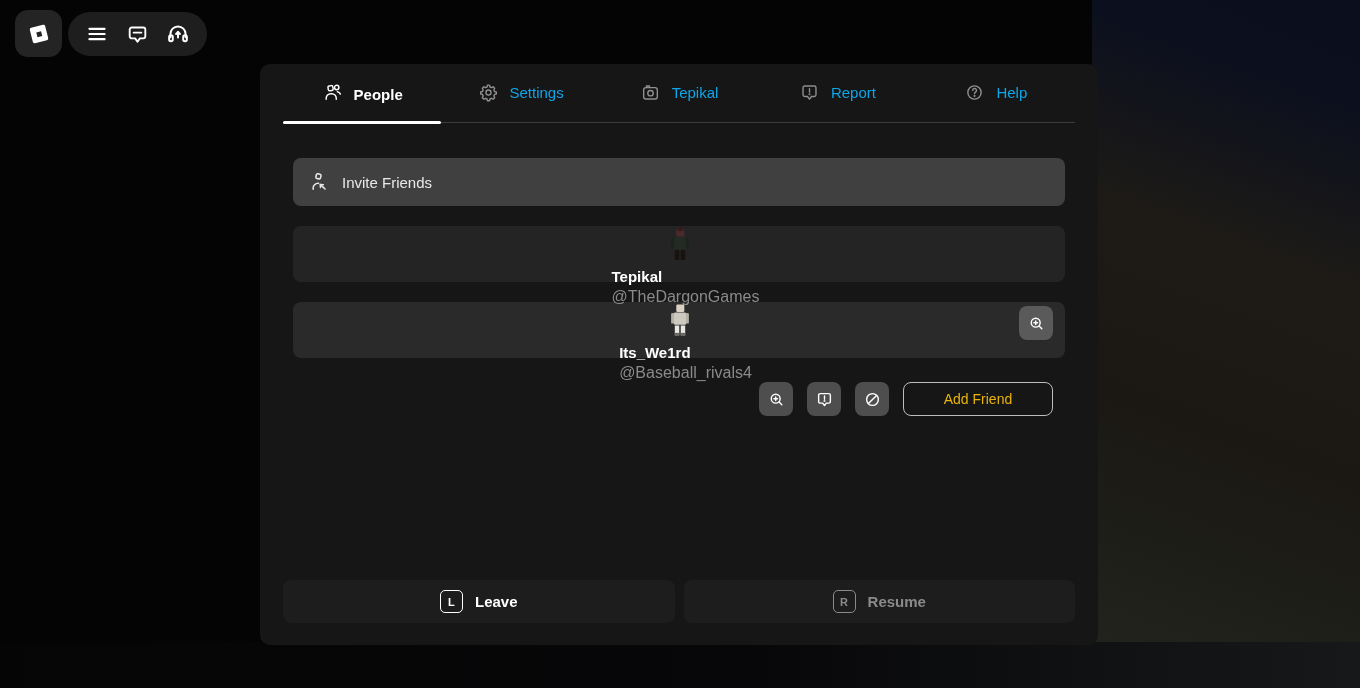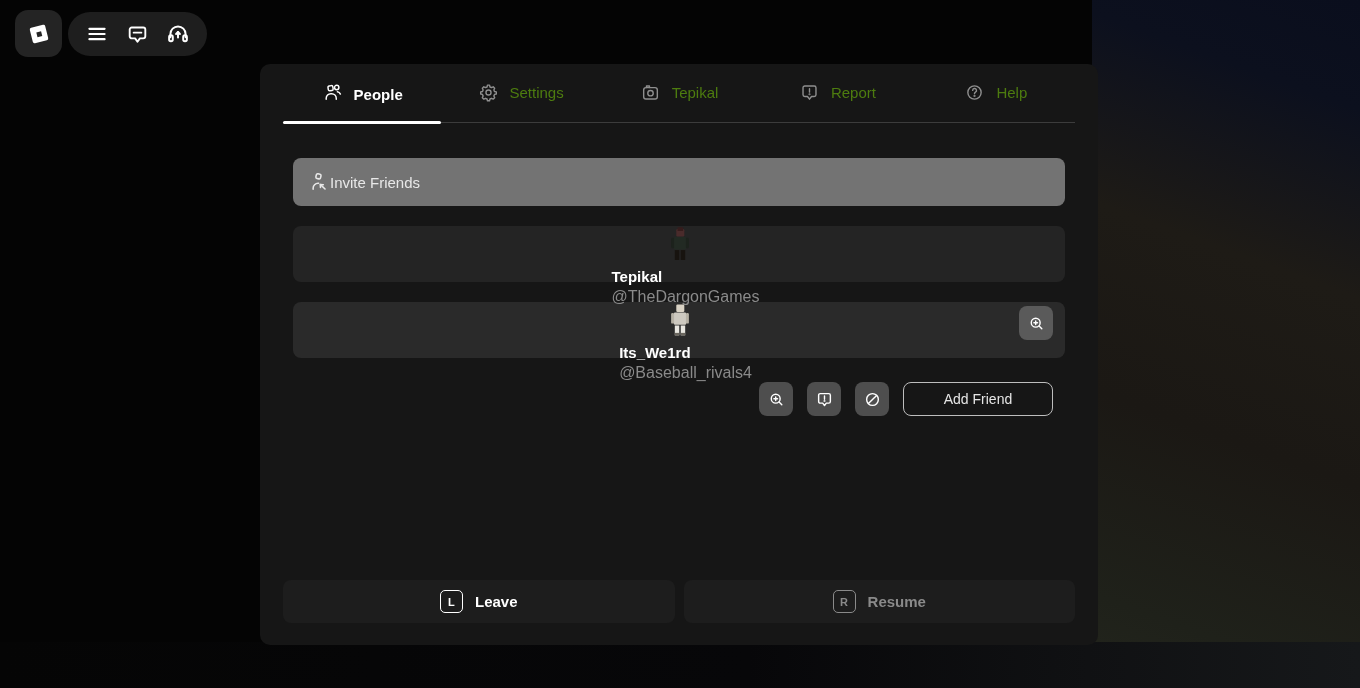--- a/index.html
+++ b/index.html
@@ -20,48 +20,48 @@
     background:#1e1e1e; border-radius:22px; display:flex; align-items:center; justify-content:space-evenly; padding:0 6px; }
   .pill-btn { width:36px; height:36px; display:flex; align-items:center; justify-content:center;
     background:transparent; border:none; color:#fff; cursor:pointer; }
 
   
   .panel { position:absolute; left:260px; top:64px; width:838px; height:581px;
     background:#161616; border-radius:10px; display:flex; flex-direction:column; }
 
   .tabs { display:flex; padding:0 23px; height:57px; align-items:center; }
   .tab { flex:1; display:flex; align-items:center; justify-content:center; gap:11px;
-    background:transparent; border:none; color:#4d7c0f; font-size:15px; font-family:inherit; cursor:pointer; }
+    background:transparent; border:none; color:#0ea5e9; font-size:15px; font-family:inherit; cursor:pointer; }
   .tab.active { color:#ffffff; font-weight:600;align-items:flex-end; }
   .tab .ticon { display:flex; }
 
   .tabline { margin:0 23px; position:relative; height:3px; }
   .tabline::before { content:''; position:absolute; left:0; right:0; top:1px; height:1px; background:#3c3c3c; }
   .tabline::after { content:''; position:absolute; left:0; top:0; width:20%; height:3px; background:#fff; border-radius:2px; }
 
   .content { padding:34px 33px 0; }
 
-  .invite-row { height:48px; background:#737373; border-radius:8px; width:100%;
-    display:flex; align-items:center; padding:0 15px; border:none; color:#e8e8e8;
+  .invite-row { height:48px; background:#404040; border-radius:8px; width:100%;
+    display:flex; align-items:center; gap:12px; padding:0 15px; border:none; color:#e8e8e8;
     font-size:15px; font-family:inherit; cursor:pointer; }
 
   .player-row { margin-top:20px; height:56px; border-radius:8px; display:flex; align-items:center;
     padding:0 12px 0 13px; cursor:pointer;flex-direction:column; }
   .player-row.r1 { background:#242424; }
   .player-row.r2 { background:#2a2a2a; }
   .avatar { width:34px; height:46px; display:flex; align-items:center; justify-content:center; }
   .pmeta { margin-left:12px; display:flex; flex-direction:column; gap:3px; }
   .pname { color:#ffffff; font-size:15px; font-weight:600; }
   .phandle { color:#8a8a8a; font-size:16px; }
   .pactions { margin-left:auto; display:flex; align-items:center; gap:14px; }
   .icon-btn { width:34px; height:34px; border-radius:8px; border:none; display:flex; align-items:center;
     justify-content:center; color:#fff; cursor:pointer; background:#4e4e4e; }
   .icon-btn.lighter { background:#5a5a5a; }
   .add-friend { width:150px; height:34px; border-radius:8px; background:transparent;
-    border:1px solid #bdbdbd; color:#e5e5e5; font-size:14px; font-family:inherit; cursor:pointer; }
+    border:1px solid #bdbdbd; color:#eab308; font-size:14px; font-family:inherit; cursor:pointer; }
 
   .footer { margin-top:auto; display:flex; gap:9px; padding:0 23px 22px; }
   .fbtn { flex:1; height:43px; border-radius:8px; border:none; display:flex; align-items:center;
     justify-content:center; gap:12px; font-size:15px; font-weight:700; font-family:inherit; cursor:pointer; }
   .fbtn.dark { background:#1d1d1d; color:#ffffff; }
   .fbtn.dark.dim { color:#8a8a8a; }
   .fbtn.blue { background:#253572; color:#ffffff; }
   .keycap { min-width:23px; height:23px; border:1.5px solid currentColor; border-radius:5px;
     display:flex; align-items:center; justify-content:center; font-size:11px; font-weight:700; padding:0 3px; }
   .keycap.esc { font-size:8px; letter-spacing:.4px; }

